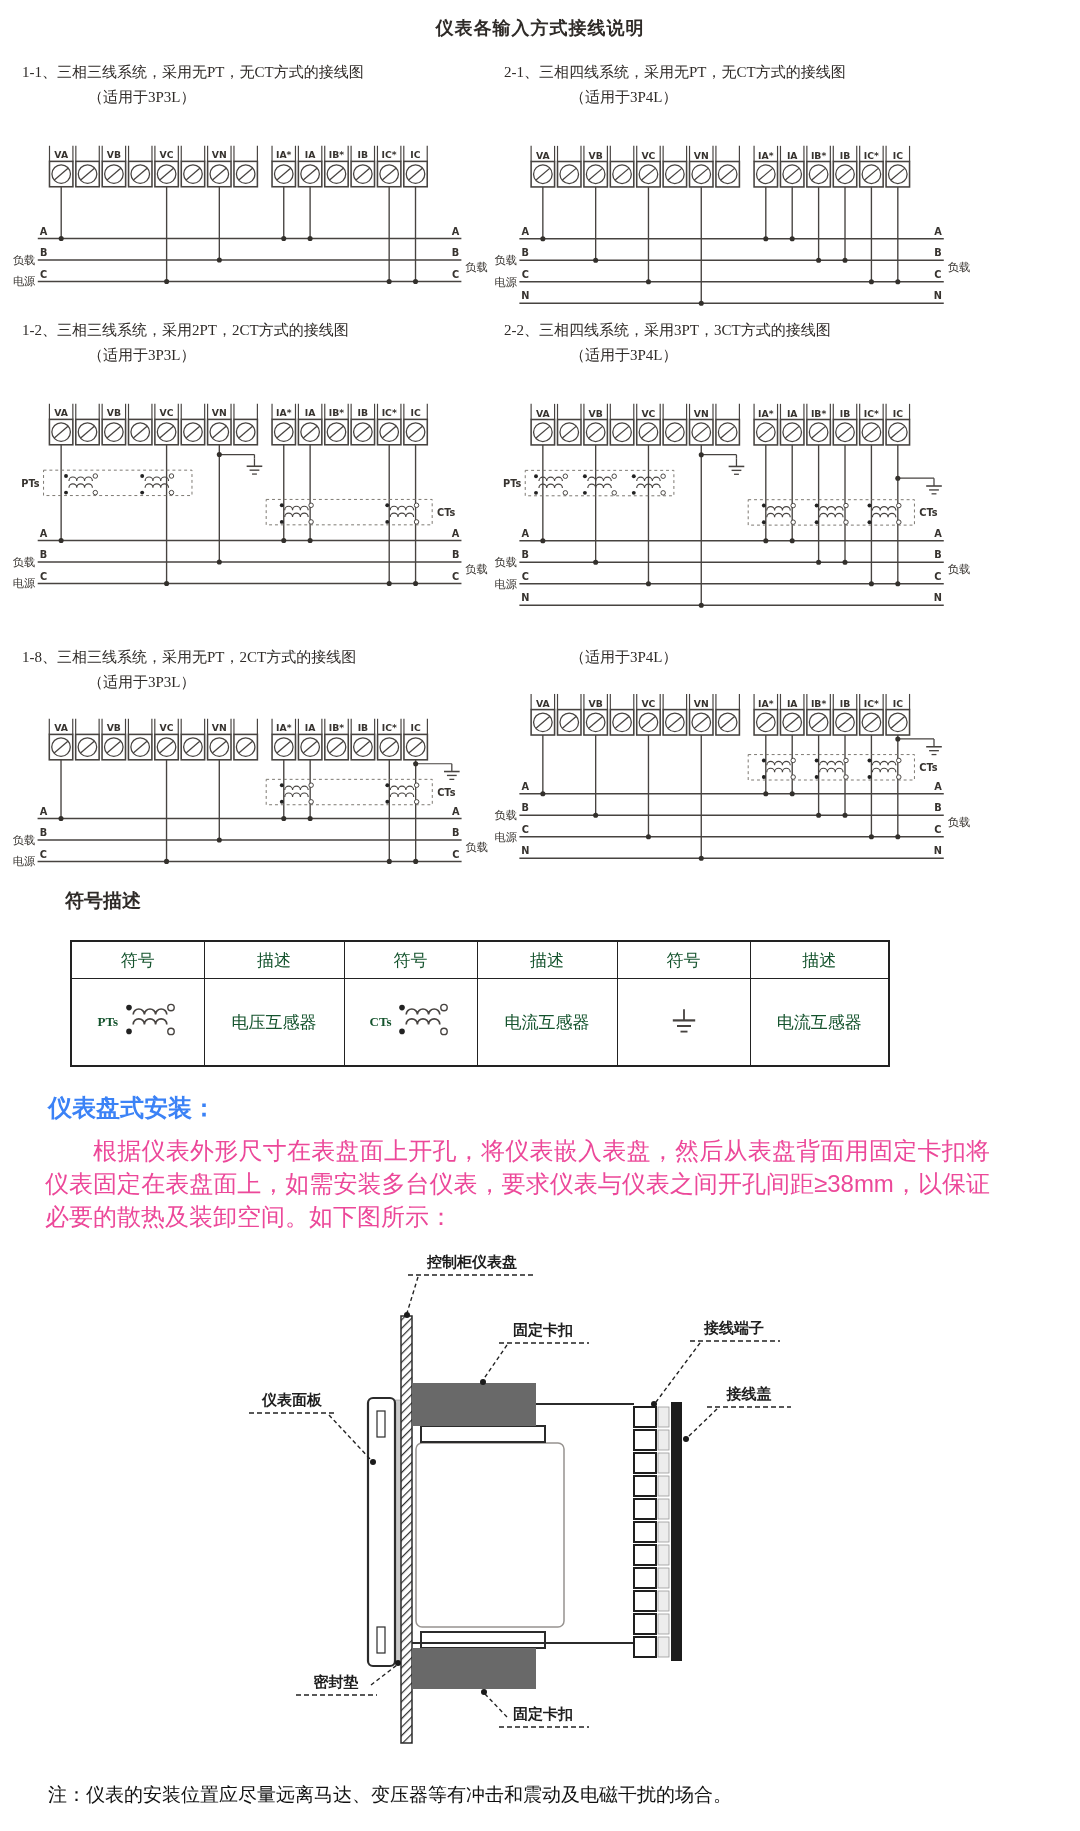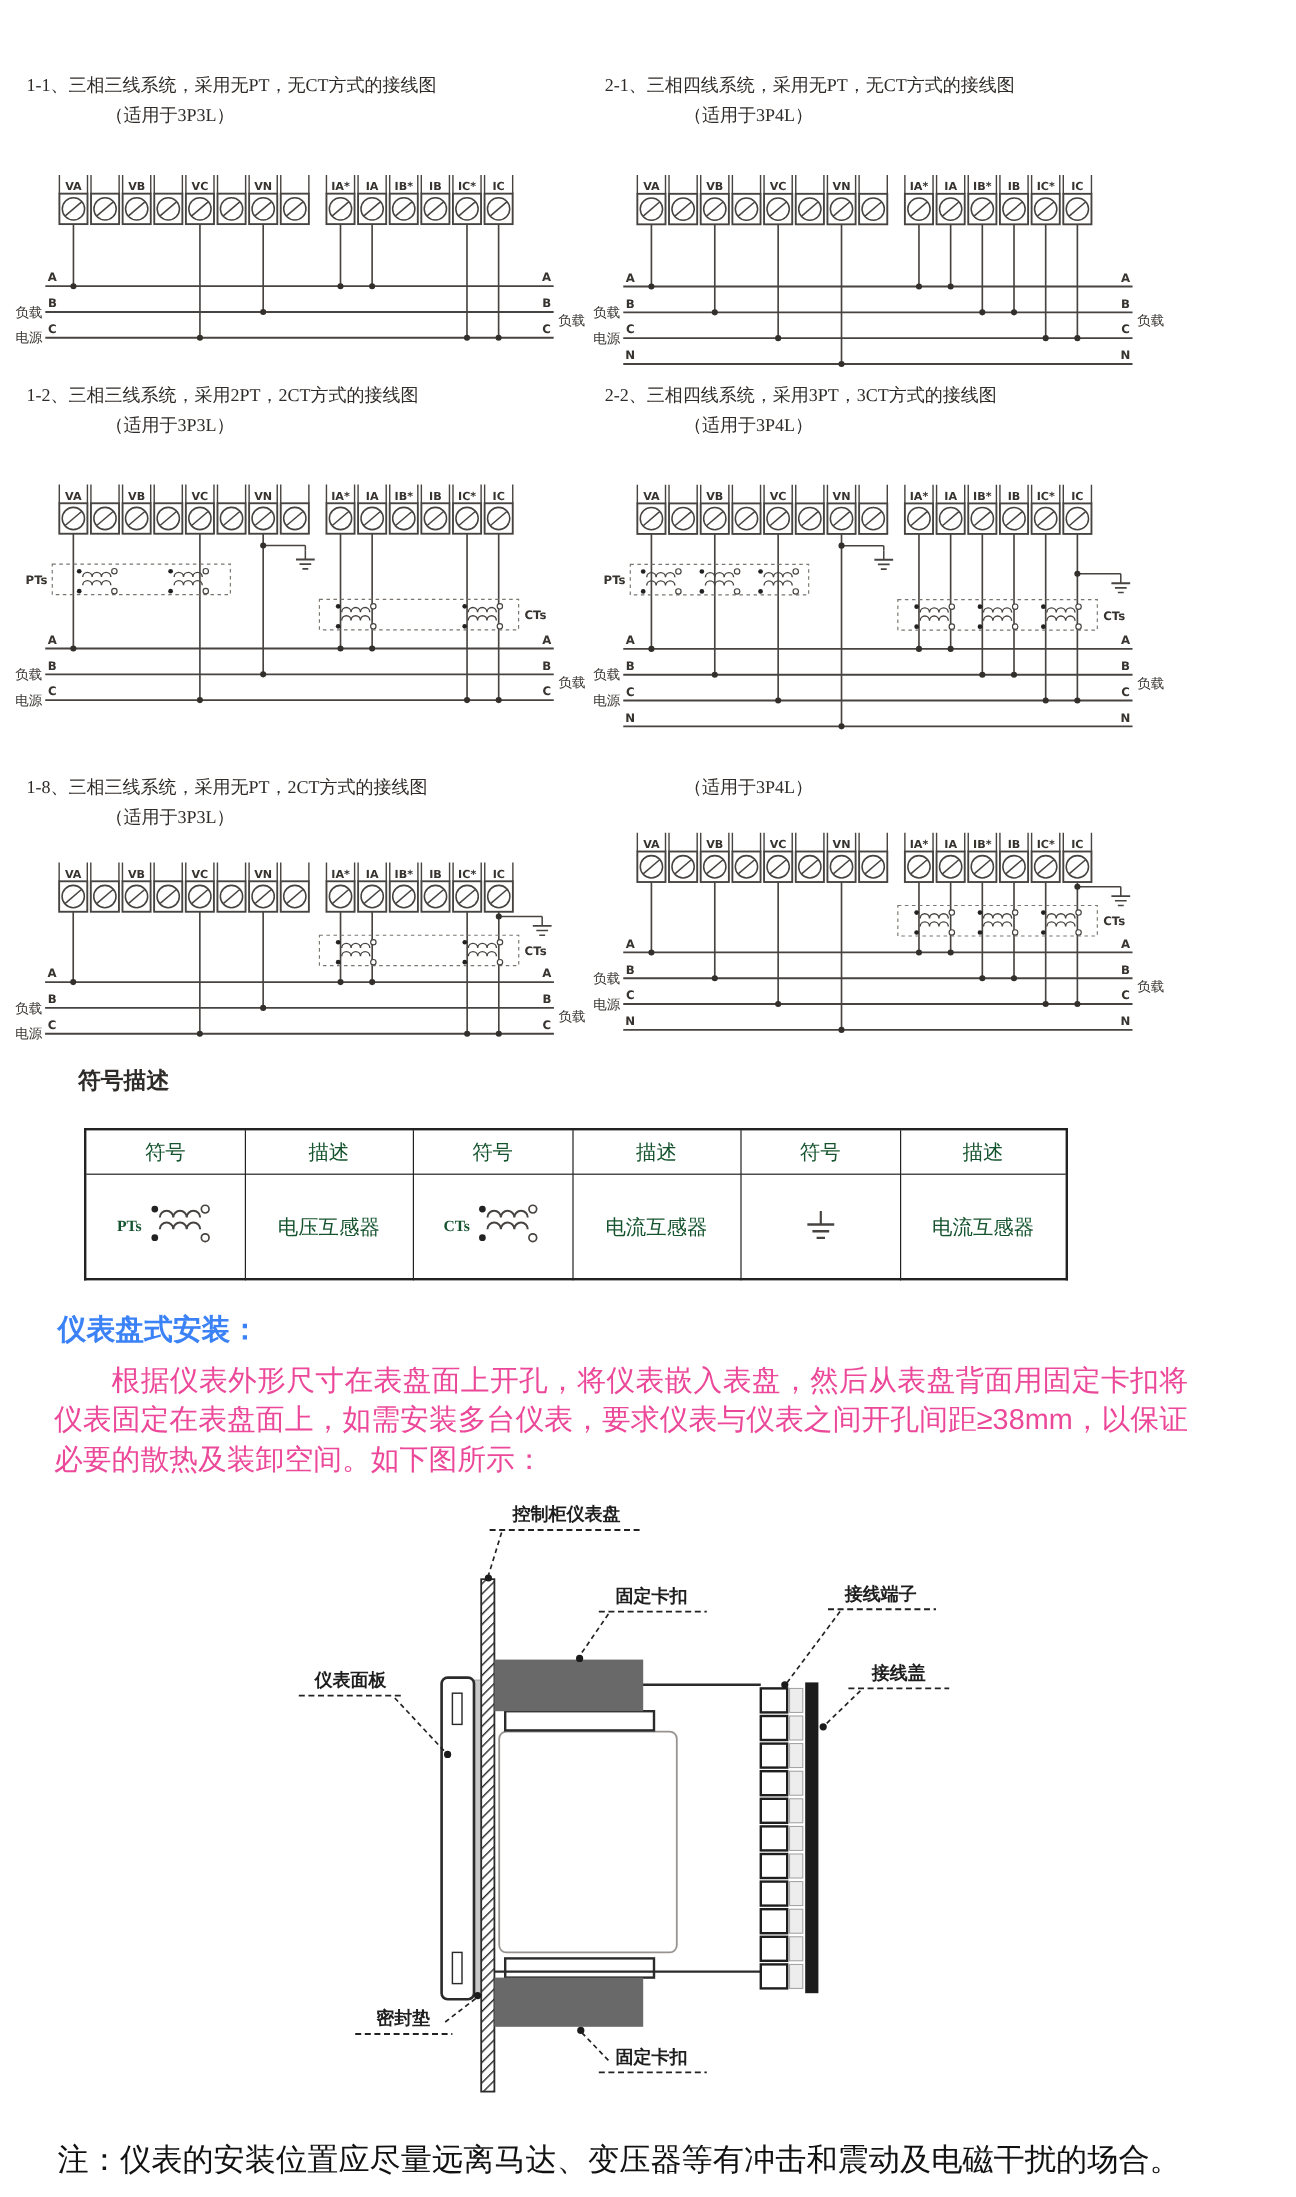--- a/index.html
+++ b/index.html
@@ -16,27 +16,28 @@
   .sym-heading{font-size:19px;font-weight:600;}
   .symtab{border-collapse:collapse;border:2px solid #222;table-layout:fixed;width:818px;background:#fff;}
   .symtab th,.symtab td{border:1.5px solid #222;text-align:center;vertical-align:middle;
       font-size:17px;color:#14532d;font-weight:500;}
   .symtab th{height:34px;}
   .symtab td{height:84px;}
   .symcell{display:flex;align-items:center;justify-content:center;gap:4px;}
   .symlab{font-size:13px;font-weight:600;}
   .inst-heading{font-size:24px;font-weight:bold;color:#3b82f6;}
   .inst-par{width:945px;font-size:24px;line-height:33px;text-indent:2em;color:#ec4899;text-align:justify;}
-  .note{font-size:26px;font-weight:500;color:#111;}
+  .note{font-size:19px;font-weight:500;color:#111;}
 </style>
 </head>
 <body>
 
 <div class="page">
 
+  <div class="abs doc-title serif">仪表各输入方式接线说明</div>
 
   <div class="abs dgcell serif" style="left:10px;top:60px">
     <div class="dgh">1-1、三相三线系统，采用无PT，无CT方式的接线图</div>
     <div class="dgh dgh2">（适用于3P3L）</div>
     <svg class="wiring" viewBox="0 0 497 167" width="486" height="163">
         <line x1="40" y1="10" x2="40" y2="26" stroke="#474340" stroke-width="1.2"></line>
         <line x1="64" y1="10" x2="64" y2="26" stroke="#474340" stroke-width="1.2"></line>
         <text x="52" y="23" font-size="9.5" text-anchor="middle" fill="#37332f" font-weight="bold" font-family="&quot;DejaVu Sans&quot;,sans-serif">VA</text>
         <rect x="40" y="26" width="24" height="26" fill="none" stroke="#474340" stroke-width="1.6"></rect>
         <circle cx="52" cy="39" r="9.5" fill="none" stroke="#474340" stroke-width="1.3"></circle>

